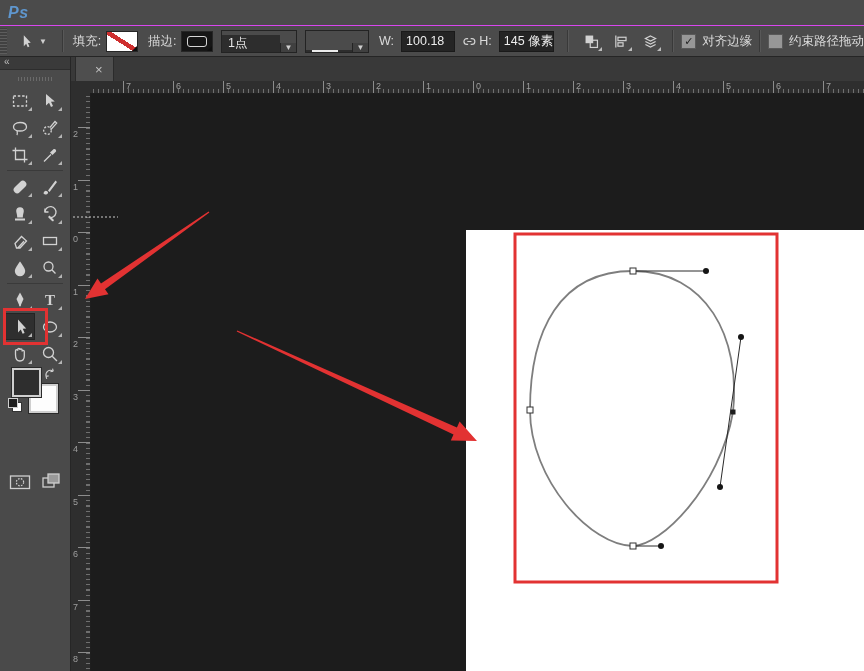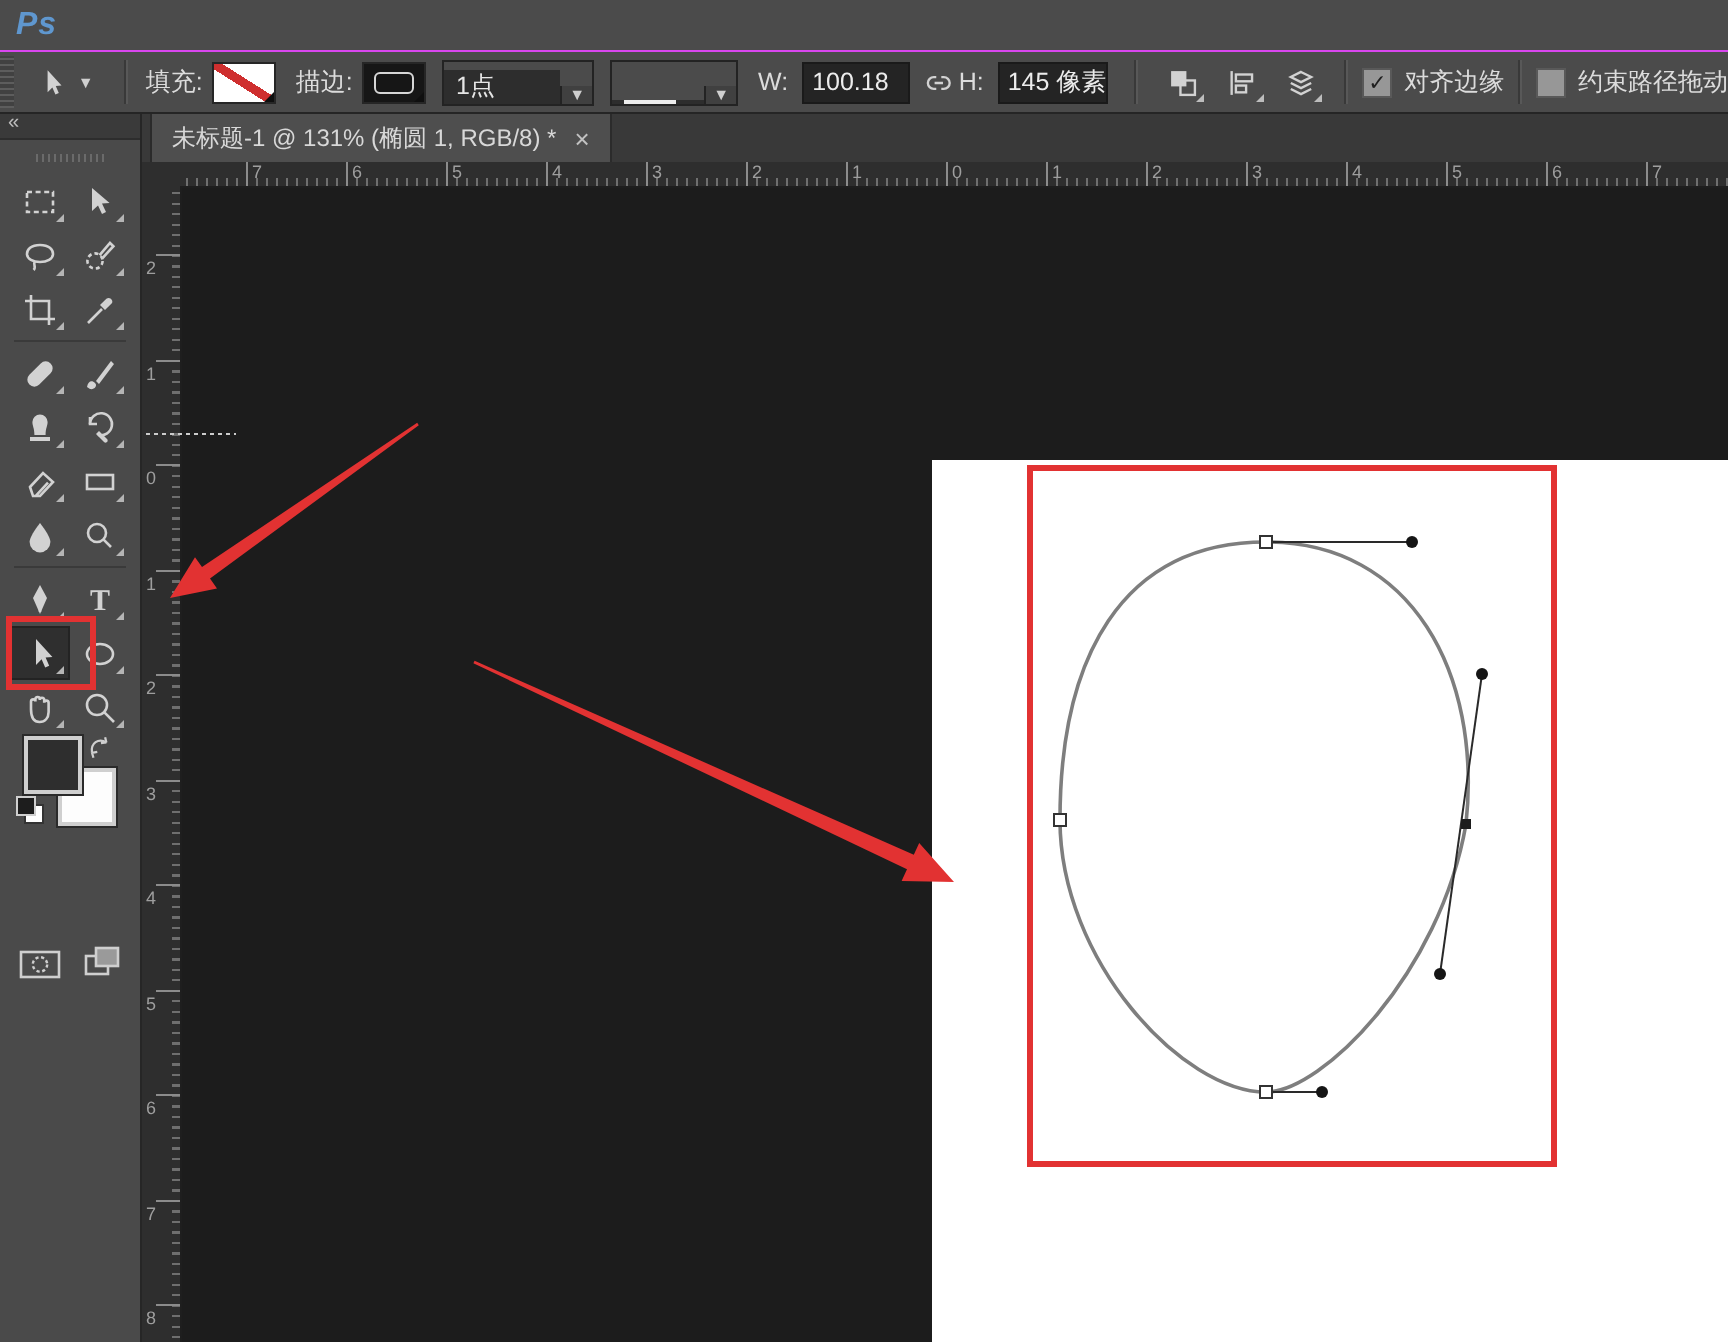--- a/index.html
+++ b/index.html
@@ -332,21 +332,20 @@
     </svg>
     <svg id="screenmode-btn" viewBox="0 0 24 22">
       <rect x="3" y="8" width="11" height="9" stroke="#cfcfcf" fill="none" stroke-width="1.3"></rect>
       <rect x="8" y="4" width="11" height="9" fill="#9a9a9a" stroke="#cfcfcf" stroke-width="1.3"></rect>
     </svg>
   </div>
 </div>
 
 <div id="tabbar">
   <div id="doc-tab">
-    <span>未标题-1 @ 131% (椭圆 1, RGB/8) *</span>
     <span id="tab-close">×</span>
   </div>
 </div>
 <div id="ruler-corner"></div>
 <div id="topruler">
     <span class="tick-v" style="left: 33px;"></span>
     <span class="rlabel" style="left: 36px; top: 0px;">7</span>
     <span class="tick-v" style="left: 83px;"></span>
     <span class="rlabel" style="left: 86px; top: 0px;">6</span>
     <span class="tick-v" style="left: 133px;"></span>

